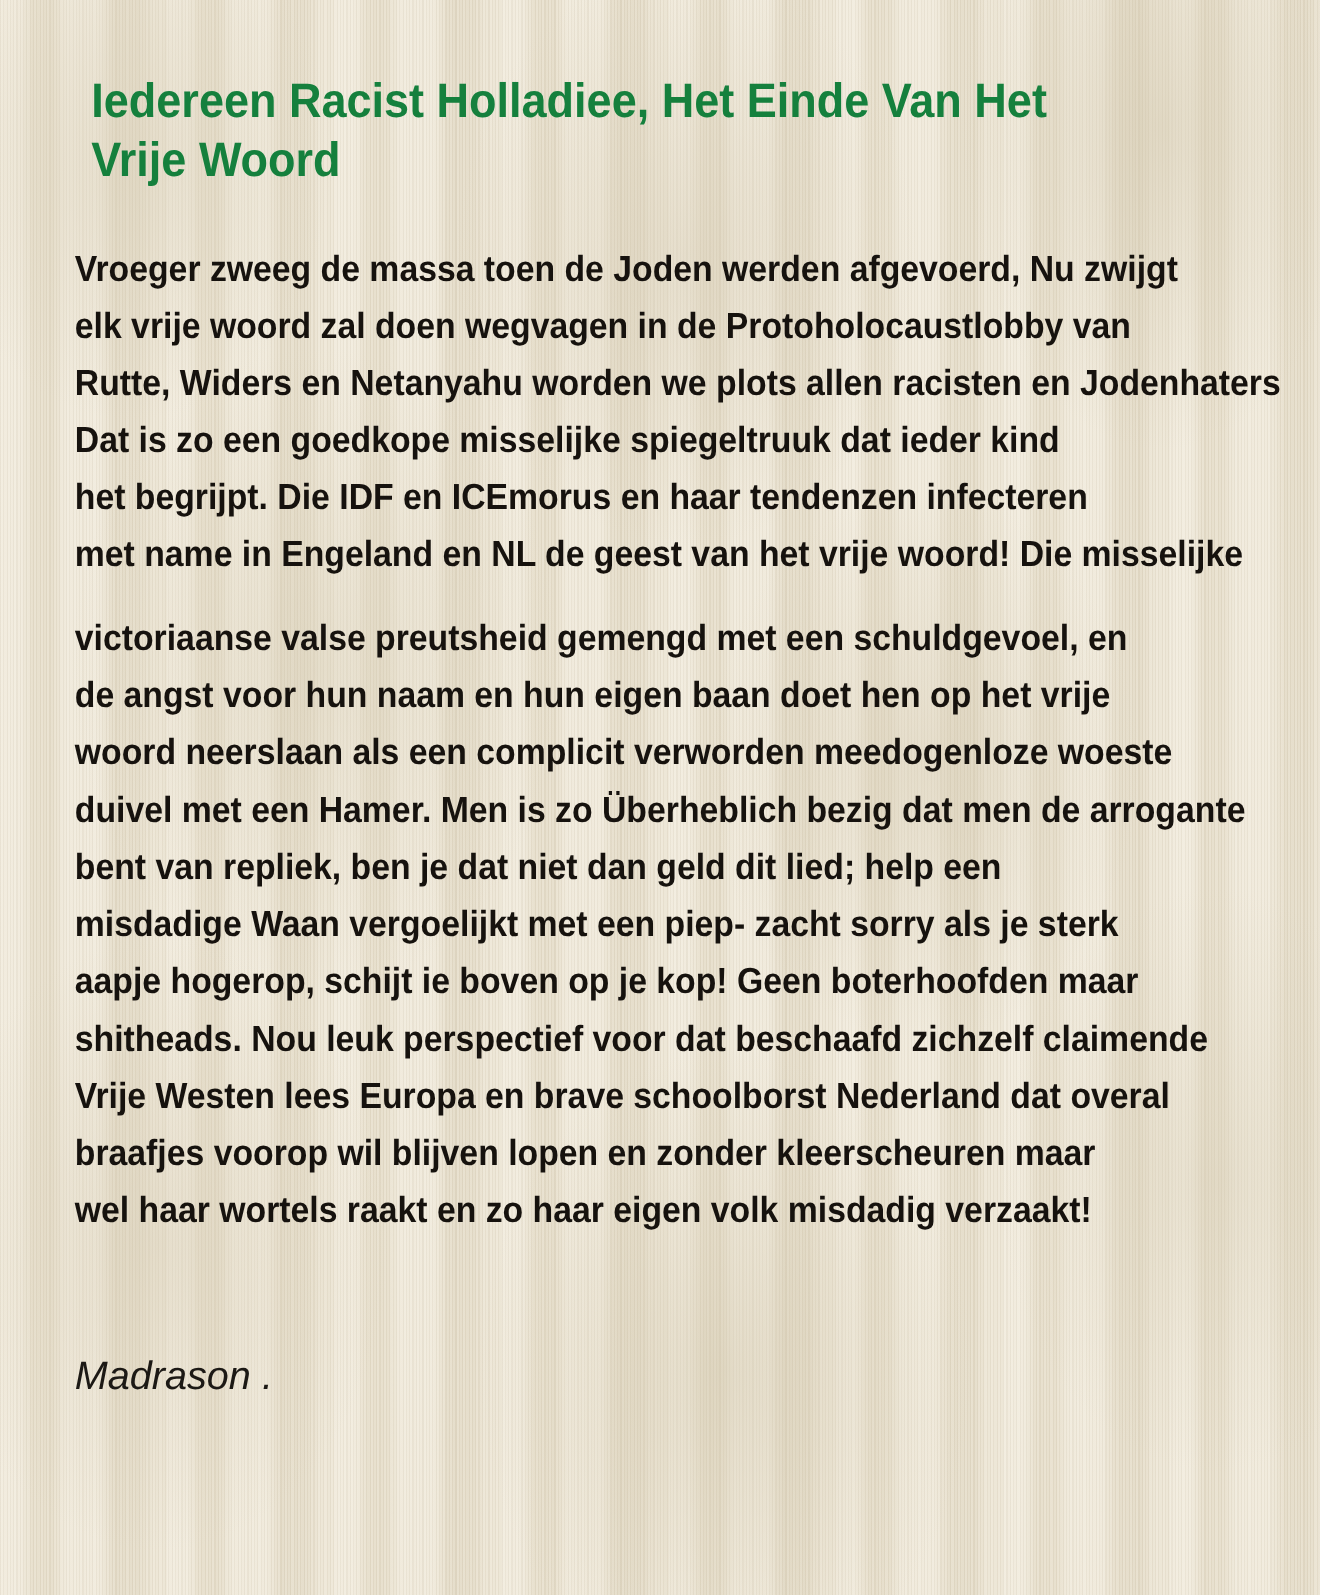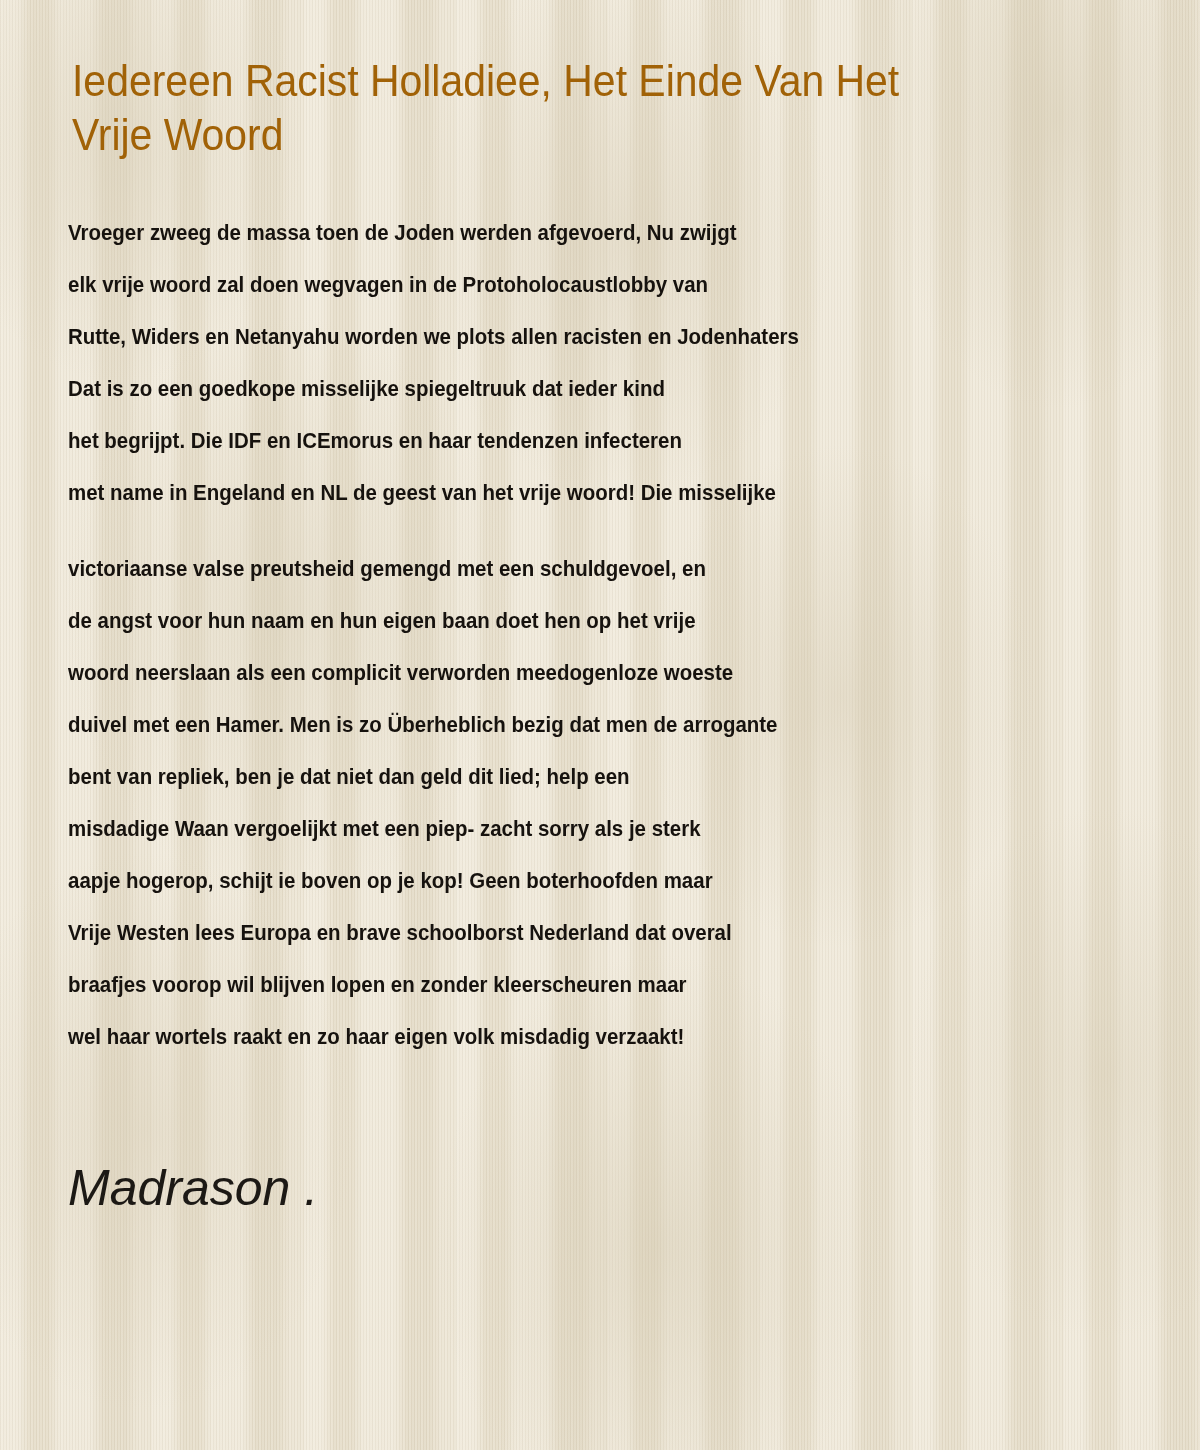--- a/index.html
+++ b/index.html
@@ -30,51 +30,51 @@
         rgba(215,205,180,0.22) 30px, rgba(215,205,180,0.22) 48px,
         rgba(255,253,247,0.26) 60px, rgba(255,253,247,0.26) 90px,
         rgba(204,193,166,0.20) 104px, rgba(204,193,166,0.20) 126px,
         rgba(243,238,226,0.22) 138px, rgba(243,238,226,0.22) 152px);
   }
   .content {
     position: relative;
     padding: 50px 0 0 68px;
   }
   .title {
-    margin: 4px;
+    margin: 15px;
     width: 1060px;
     font-size: 44px;
     line-height: 54px;
-    font-weight: normal;
-    color: #a16207;
+    font-weight: bold;
+    color: #15803d;
   }
   .title .tline {
     display: block;
     white-space: nowrap;
     transform: scaleX(0.93);
     transform-origin: 0 50%;
   }
   .poem { margin-top: 45px; }
   .stanza + .stanza { margin-top: 24px; }
   .pline {
     height: 52px;
     line-height: 52px;
     white-space: nowrap;
-    font-size: 22px;
+    font-size: 33px;
     font-weight: bold;
     color: #16120e;
   }
   .pline > span {
     display: inline-block;
     transform: scaleX(0.93);
     transform-origin: 0 50%;
   }
   .author {
     margin-top: 98px;
-    font-size: 50px;
+    font-size: 36px;
     line-height: 54px;
     font-style: italic;
     font-weight: normal;
     color: #1c1915;
     white-space: nowrap;
   }
 </style>
 </head>
 <body>
 
@@ -94,20 +94,21 @@
         <div class="pline"><span>met name in Engeland en NL de geest van het vrije woord! Die misselijke</span></div>
       </div>
       <div class="stanza">
         <div class="pline"><span>victoriaanse valse preutsheid gemengd met een schuldgevoel, en</span></div>
         <div class="pline"><span>de angst voor hun naam en hun eigen baan doet hen op het vrije</span></div>
         <div class="pline"><span>woord neerslaan als een complicit verworden meedogenloze woeste</span></div>
         <div class="pline"><span>duivel met een Hamer. Men is zo Überheblich bezig dat men de arrogante</span></div>
         <div class="pline"><span>bent van repliek, ben je dat niet dan geld dit lied; help een</span></div>
         <div class="pline"><span>misdadige Waan vergoelijkt met een piep- zacht sorry als je sterk</span></div>
         <div class="pline"><span>aapje hogerop, schijt ie boven op je kop! Geen boterhoofden maar</span></div>
+        <div class="pline"><span>shitheads. Nou leuk perspectief voor dat beschaafd zichzelf claimende</span></div>
         <div class="pline"><span>Vrije Westen lees Europa en brave schoolborst Nederland dat overal</span></div>
         <div class="pline"><span>braafjes voorop wil blijven lopen en zonder kleerscheuren maar</span></div>
         <div class="pline"><span>wel haar wortels raakt en zo haar eigen volk misdadig verzaakt!</span></div>
       </div>
     </section>
 
   <div class="author">Madrason .</div>
 </div>
 
 </body></html>

